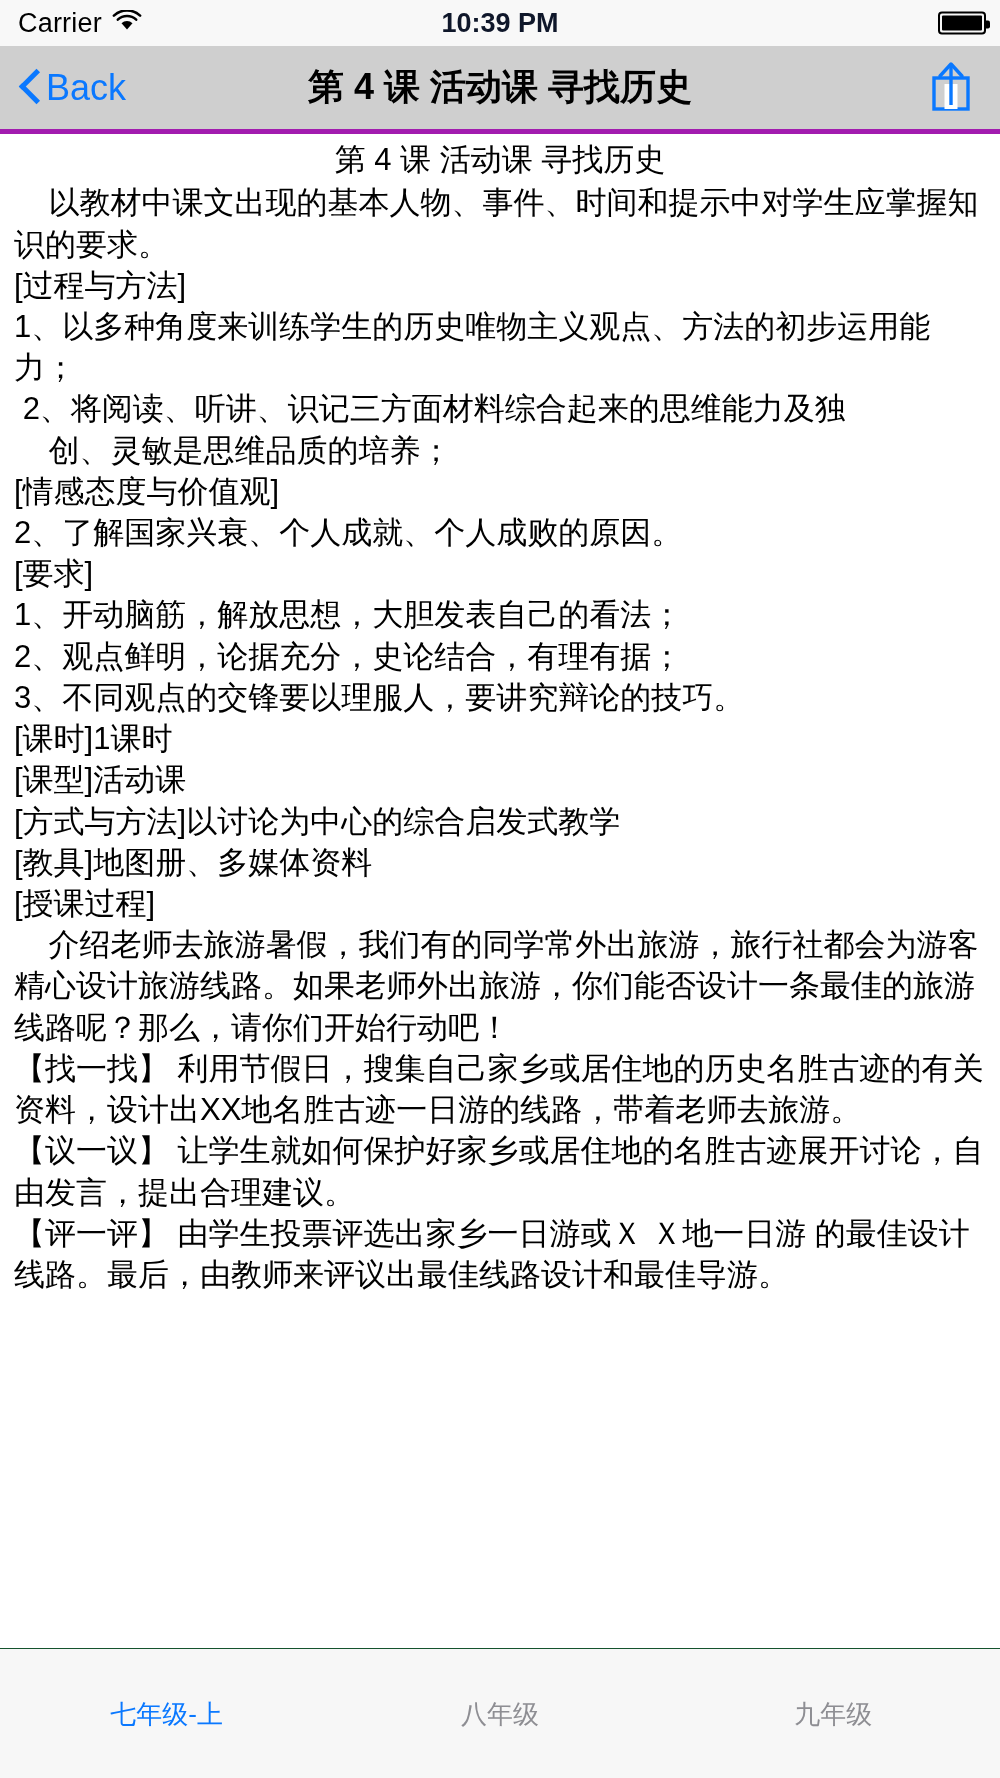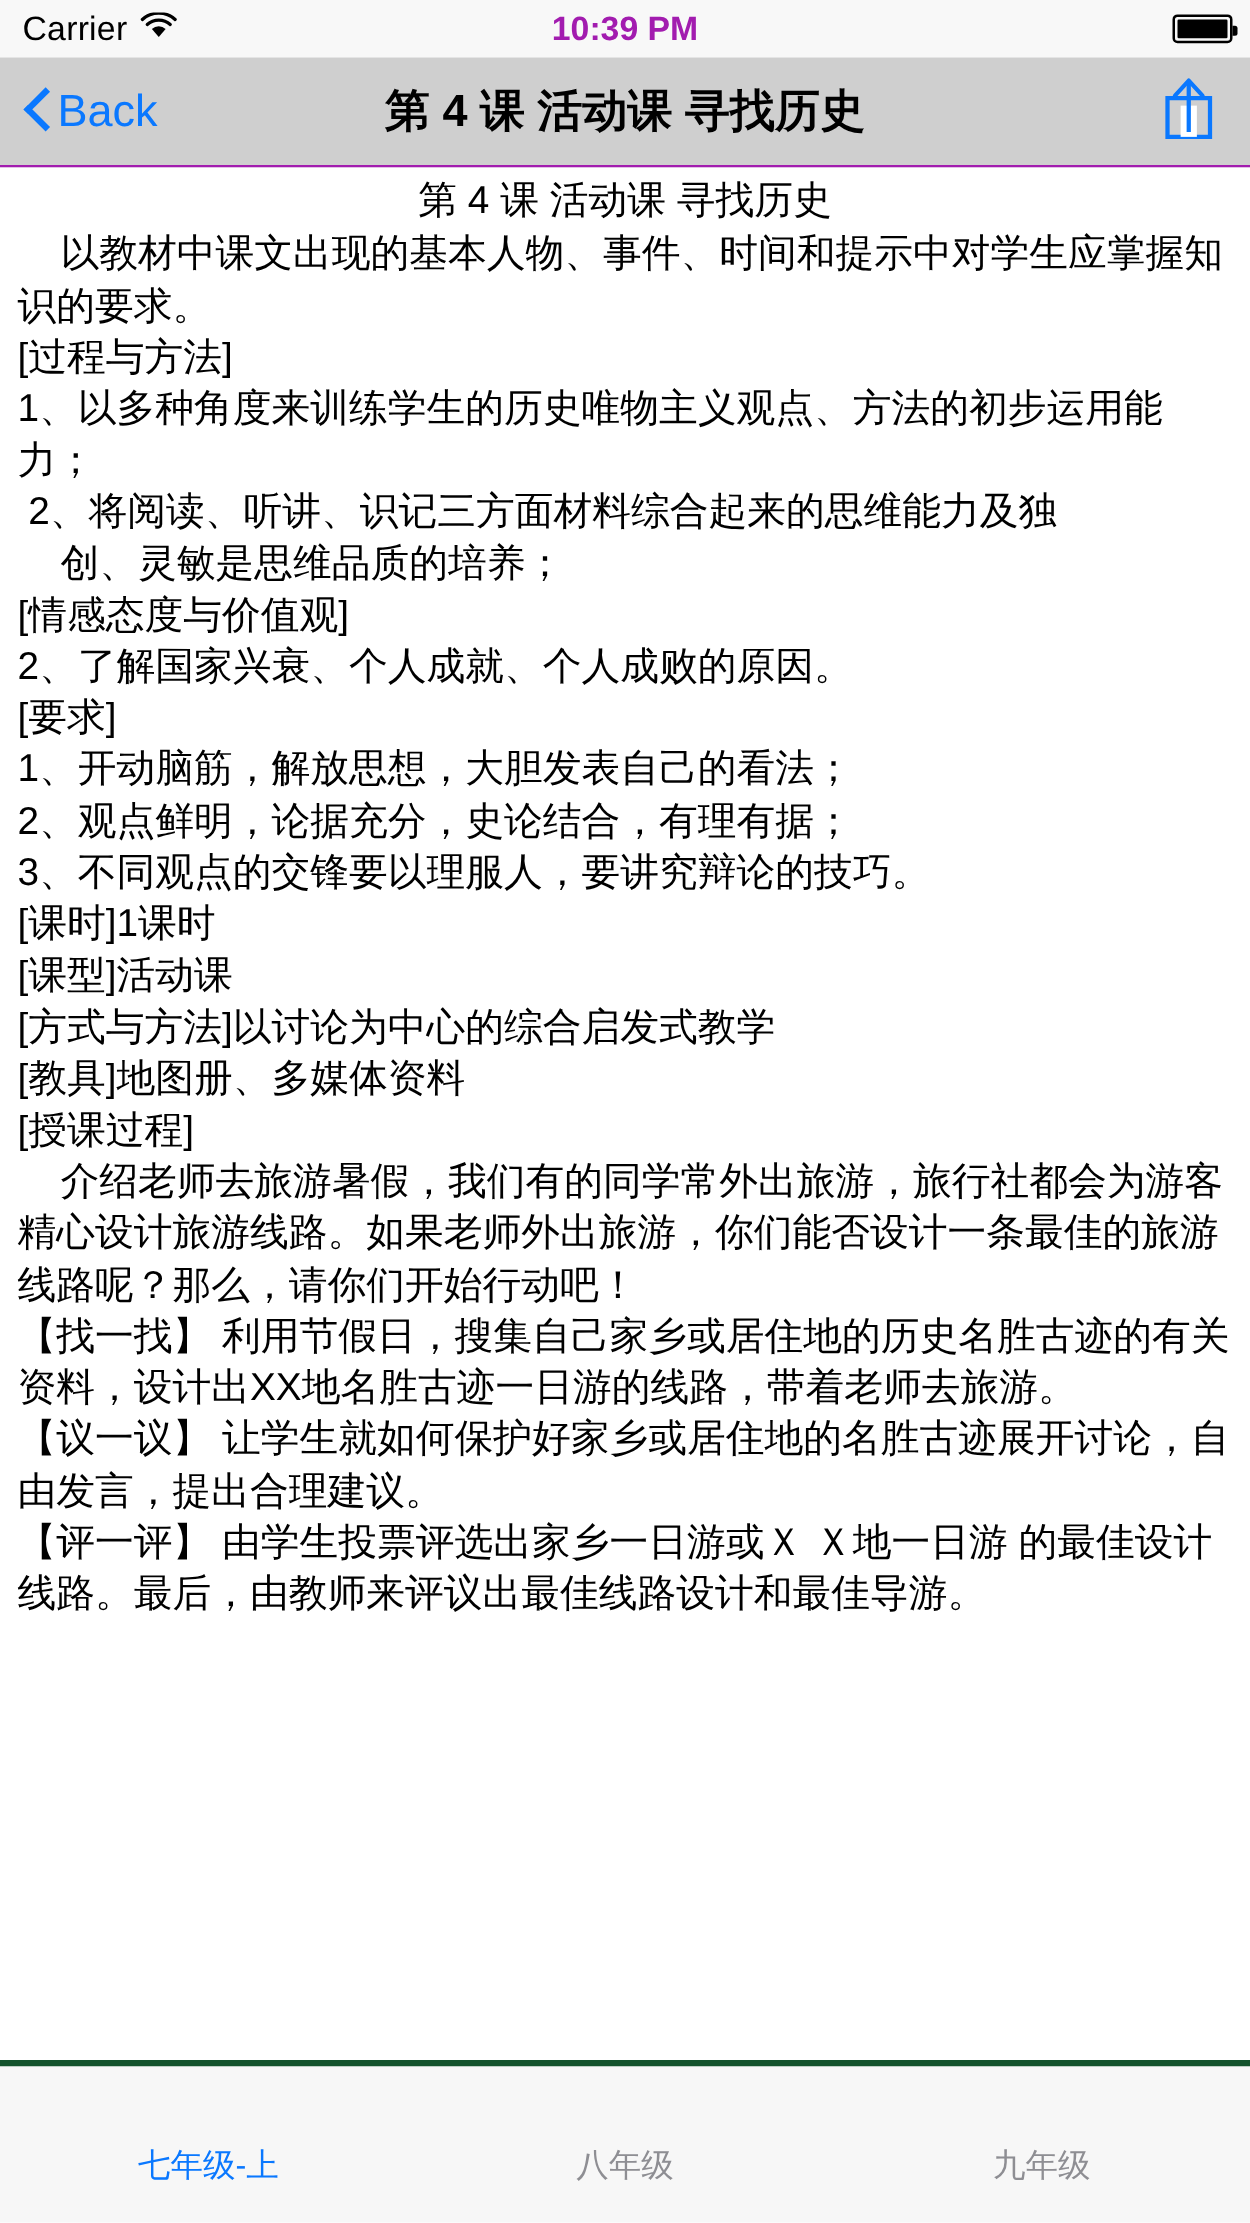--- a/index.html
+++ b/index.html
@@ -31,21 +31,21 @@
     color: #000;
     letter-spacing: 0.2px;
   }
   .wifi-icon { display: block; }
   .status-time {
     position: absolute;
     left: 0; right: 0;
     text-align: center;
     font-size: 27px;
     font-weight: bold;
-    color: #a21caf;
+    color: #0f172a;
   }
   .status-right {
     position: absolute;
     right: 14px;
     top: 50%;
     transform: translateY(-50%);
     display: flex;
     align-items: center;
   }
   .battery {
@@ -70,21 +70,21 @@
     width: 100%;
     height: 100%;
     background: #000;
     border-radius: 1px;
   }
 
   
   .nav-bar {
     height: 88px;
     background: #cfcfcf;
-    border-bottom: 2px solid #a21caf;
+    border-bottom: 5px solid #a21caf;
     display: flex;
     align-items: center;
     position: relative;
     padding: 0 20px;
   }
   .back-button {
     display: flex;
     align-items: center;
     gap: 4px;
     cursor: pointer;
@@ -153,24 +153,24 @@
     white-space: pre-wrap;
     word-break: break-all;
   }
 
   
   .tab-bar {
     position: absolute;
     left: 0; right: 0; bottom: 0;
     height: 130px;
     background: #f7f7f7;
-    border-top: 5px solid #14532d;
+    border-top: 1px solid #14532d;
     display: flex;
     align-items: flex-start;
-    padding-top: 62px;
+    padding-top: 48px;
   }
   .tab-item {
     flex: 1;
     text-align: center;
     font-size: 26px;
     color: #8e8e93;
     cursor: pointer;
   }
   .tab-item.active { color: #0a78ff; }
 </style>

